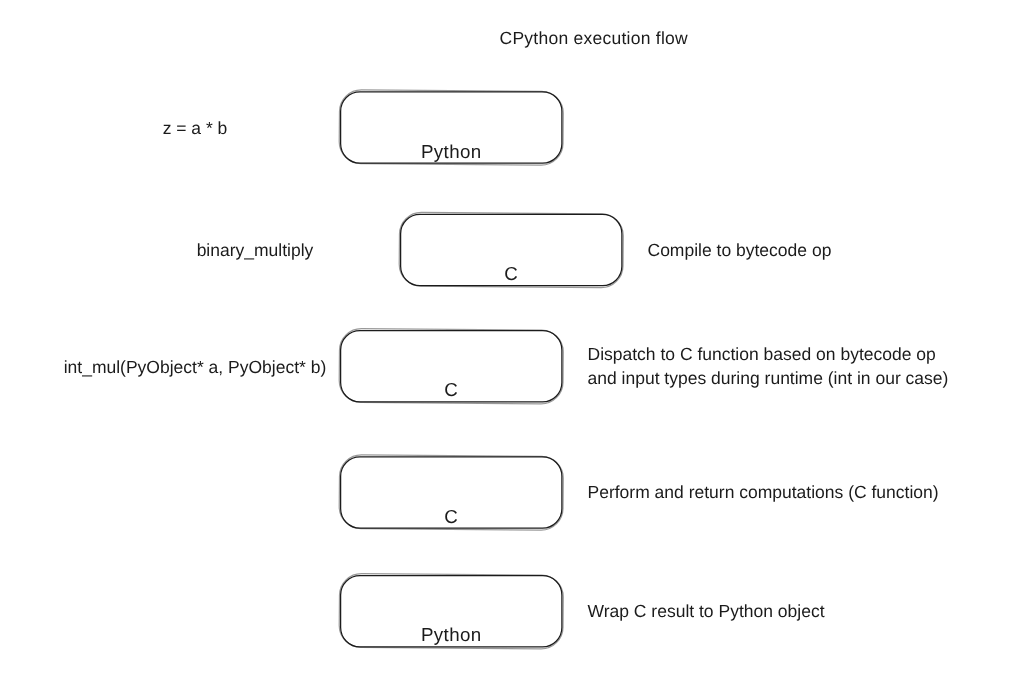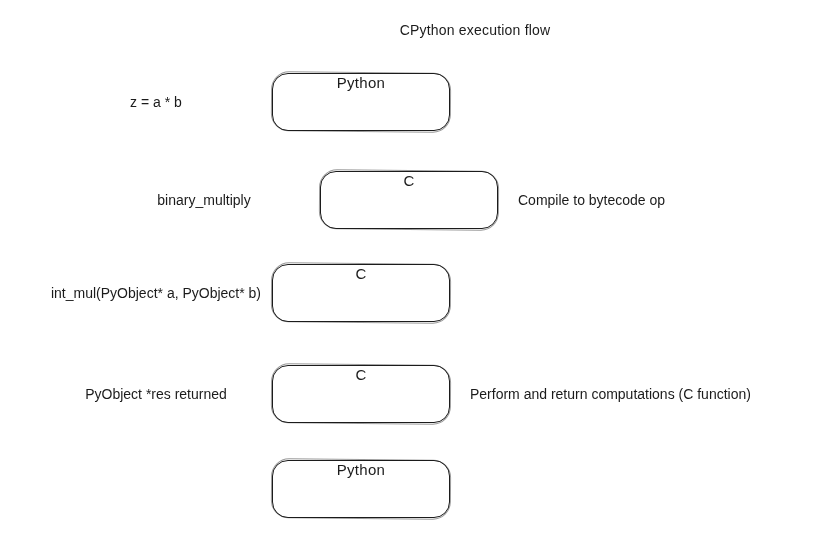--- a/index.html
+++ b/index.html
@@ -50,21 +50,21 @@
   }
   .flow-box {
     position: absolute;
     left: 272px;
     width: 178px;
     height: 100%;
     box-sizing: border-box;
     border: 1.6px solid #1c1c1c;
     border-radius: 16px;
     display: flex;
-    align-items: flex-start;
+    align-items: flex-end;
     justify-content: center;
     background: #ffffff;
   }
   
   .flow-box::after {
     content: "";
     position: absolute;
     inset: -2px;
     border: 1px solid rgba(28, 28, 28, 0.45);
     border-radius: 18px;
@@ -107,29 +107,31 @@
       <span class="box-label">C</span>
     </div>
     <div class="right-label">Compile to bytecode op</div>
   </div>
 
   <div class="row row-3">
     <div class="left-label">int_mul(PyObject* a, PyObject* b)</div>
     <div class="flow-box">
       <span class="box-label">C</span>
     </div>
+    <div class="right-label">Dispatch to C function based on bytecode op
+and input types during runtime (int in our case)</div>
   </div>
 
   <div class="row row-4">
-    <div class="left-label">PyObject *res returned</div>
     <div class="flow-box">
       <span class="box-label">C</span>
     </div>
     <div class="right-label">Perform and return computations (C function)</div>
   </div>
 
   <div class="row row-5">
     <div class="flow-box">
       <span class="box-label">Python</span>
     </div>
+    <div class="right-label">Wrap C result to Python object</div>
   </div>
 
 </div>
 
 </body></html>

